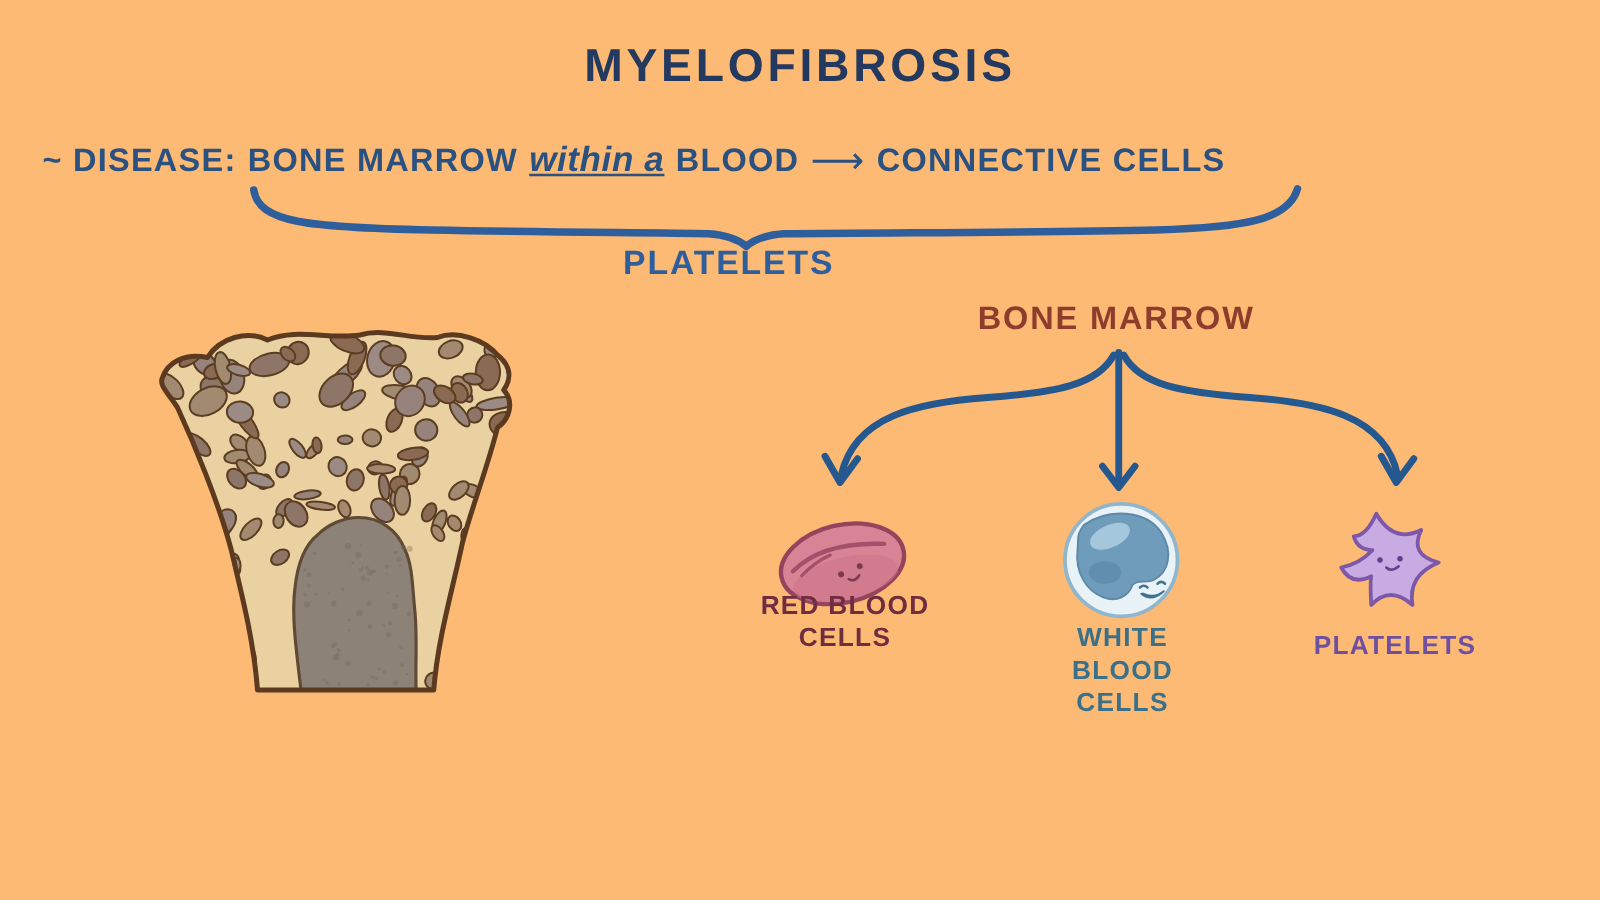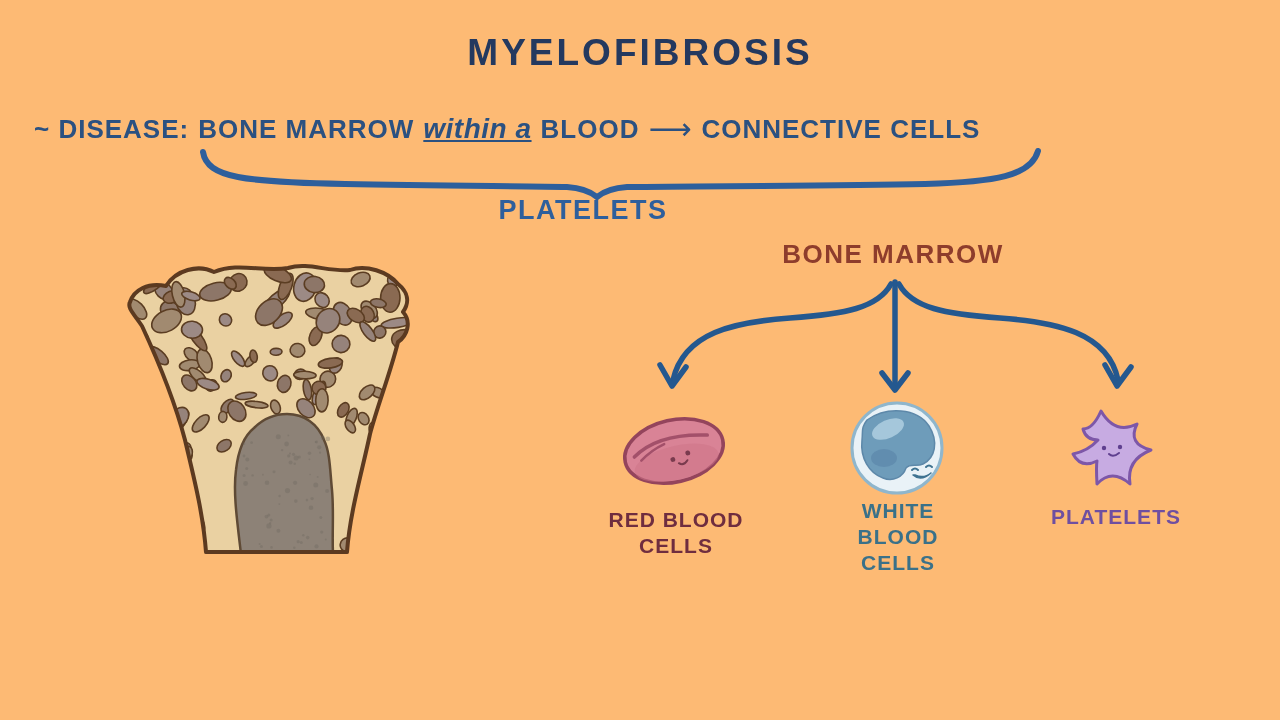--- a/index.html
+++ b/index.html
@@ -28,21 +28,21 @@
     text-align:center; font-size:27px; font-weight:bold; letter-spacing:1.5px;
   }
   .bone-marrow-label {
     position:absolute; left:763px; top:239px; width:260px;
     text-align:center; font-size:26px; font-weight:bold; letter-spacing:1.5px;
   }
   .cell-label {
     position:absolute; text-align:center;
     font-size:21px; font-weight:bold; letter-spacing:1px; line-height:26px;
   }
-  .cell-label.rbc { left:598px; top:507px; width:156px; }
+  .cell-label.rbc { left:598px; top:472px; width:156px; }
   .cell-label.wbc { left:820px; top:498px; width:156px; }
   .cell-label.plt { left:1038px; top:504px; width:156px; }
 
   svg { position:absolute; display:block; }
   .brace-svg   { left:195px; top:146px; }
   .arrows-svg  { left:640px; top:274px; }
   .bone-svg    { left:112px; top:260px; }
   .rbc-svg     { left:615px; top:405px; }
   .wbc-svg     { left:845px; top:398px; }
   .plt-svg     { left:1056px; top:404px; }

